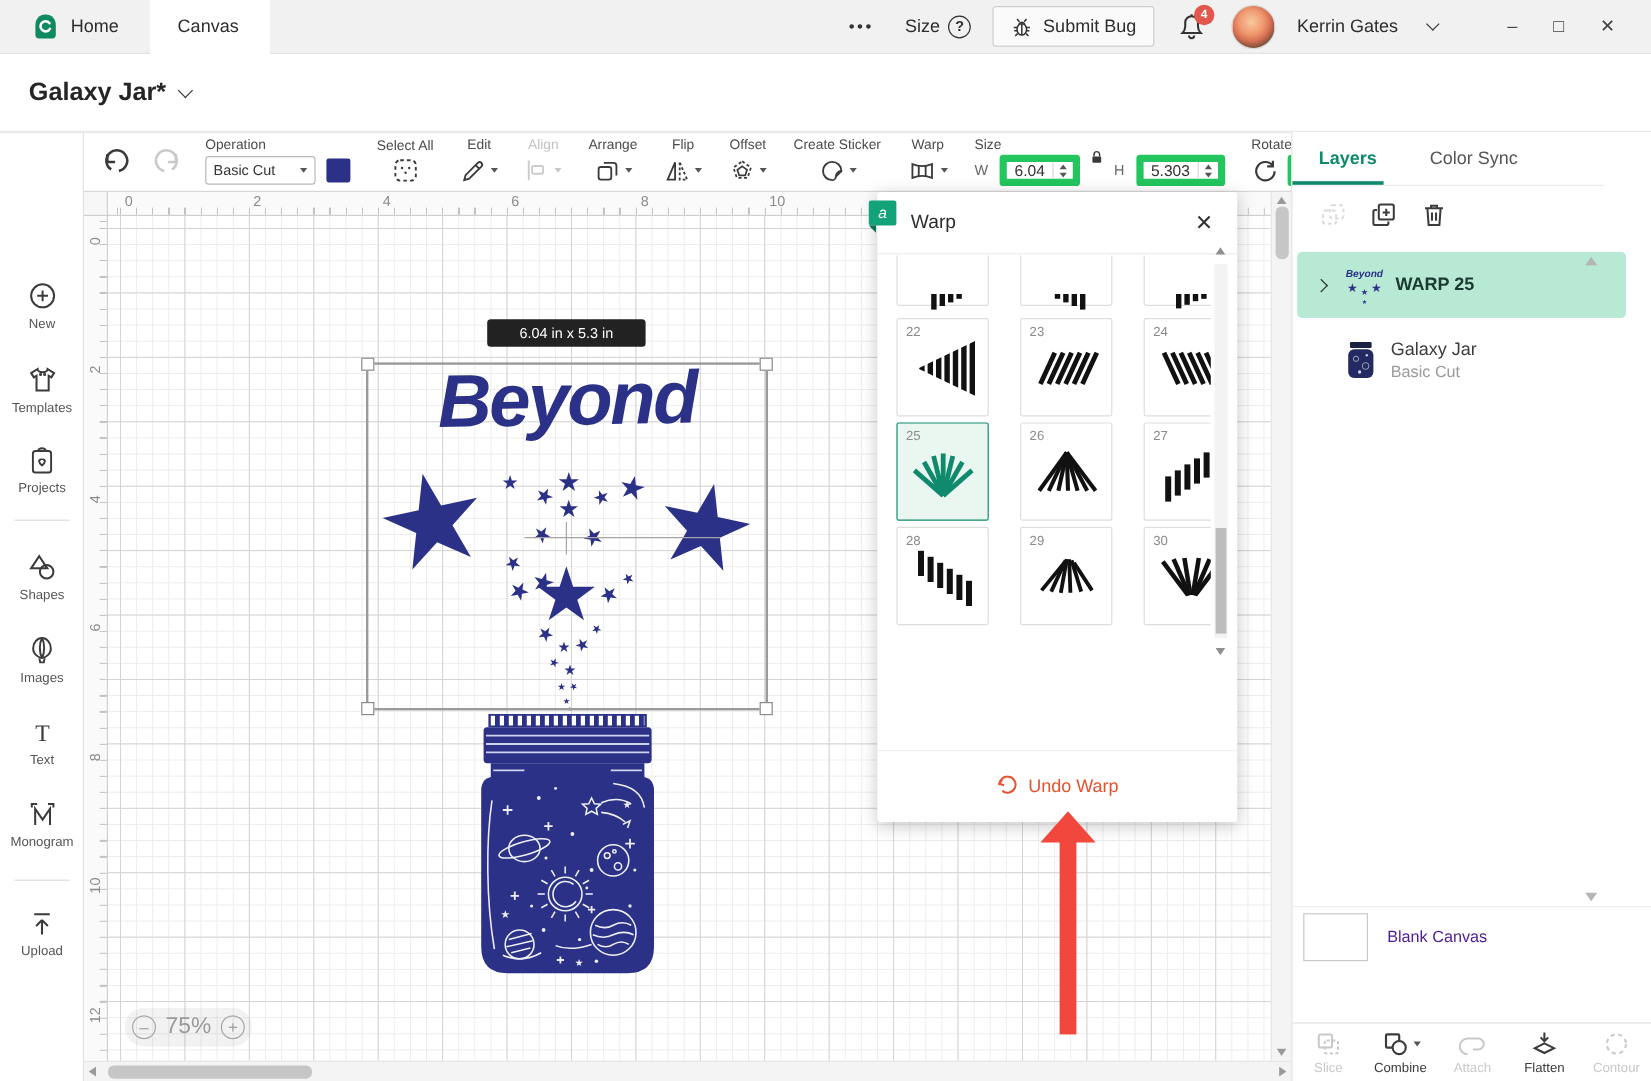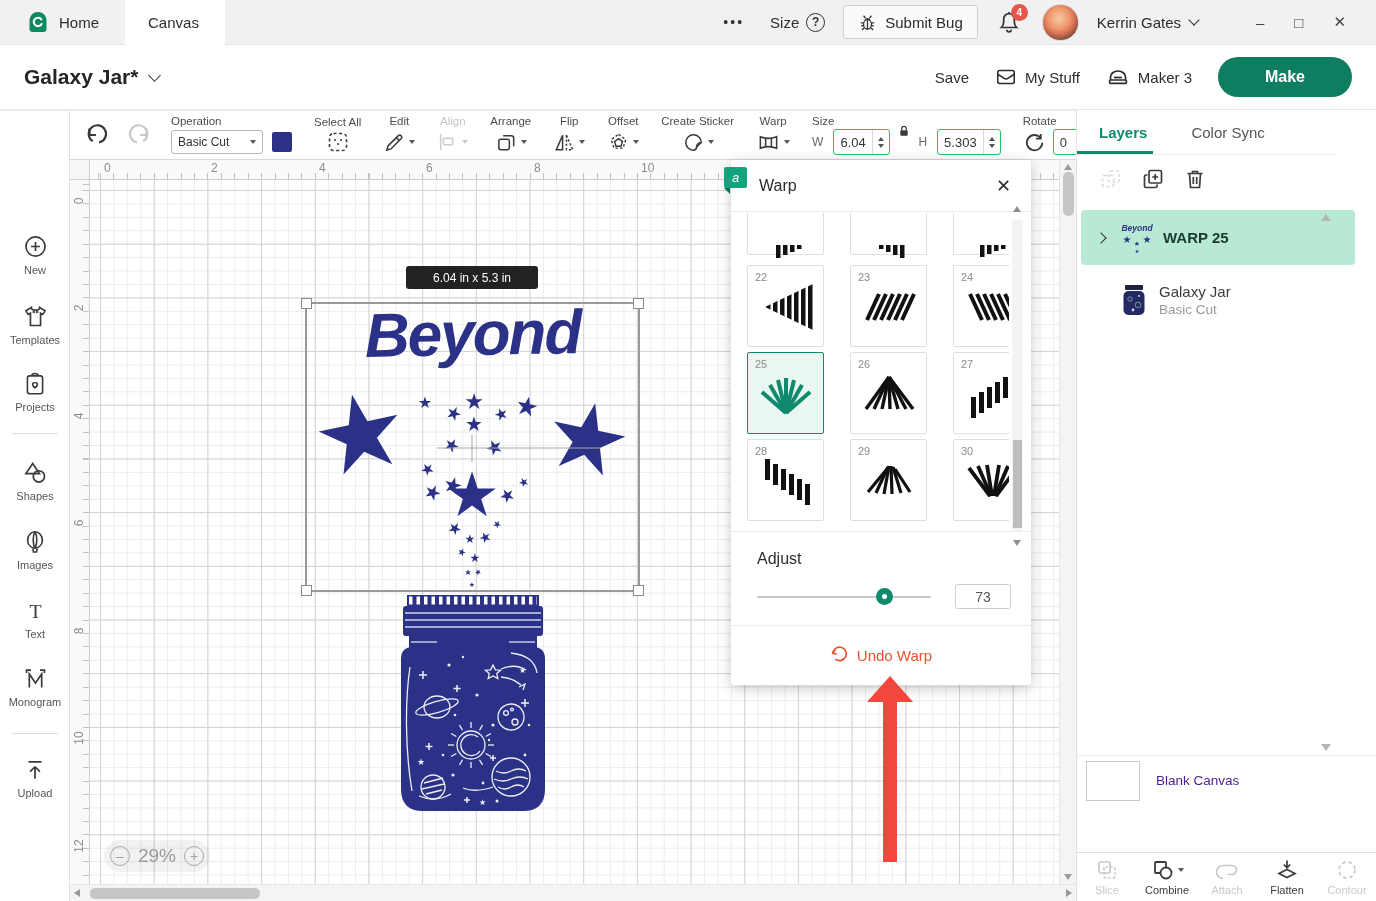--- a/index.html
+++ b/index.html
@@ -13,21 +13,21 @@
   .tab.active { background:#fff; border-radius:0 0 0 0;padding-left:23px; }
   .logo-ic { width:24px; height:24px; }
   .top-right { margin-left:auto; display:flex; align-items:center; gap:18px; padding-right:14px; }
   .ellipsis { font-size:14px; letter-spacing:2px; color:#333; padding:0 8px; }
   .help { display:flex; align-items:center; gap:7px; font-size:15px; color:#2d2d2d; }
   .qcirc { width:19px; height:19px; border:1.6px solid #333; border-radius:50%; font-size:12px; display:flex; align-items:center; justify-content:center; font-weight:bold; }
   .bugbtn { display:flex; align-items:center; gap:8px; border:1px solid #cfcfcf; background:#fafafa; border-radius:3px; height:34px; padding:0 14px; font-size:15px; color:#2d2d2d; }
   .bellwrap { position:relative; width:28px; height:28px; }
   .badge { position:absolute; top:-4px; right:-4px; min-width:17px; height:17px; border-radius:9px; color:#fff; font-size:10px; font-weight:bold; display:flex; align-items:center; justify-content:center; background:#e2574c; }
   .avatar { width:37px; height:37px; border-radius:50%; background:radial-gradient(circle at 45% 38%, #f9c9a0 0%, #f0996f 35%, #d76f54 55%, #6e4a33 78%, #41502c 100%); border:1px solid #d8d8d8; }
-  .username { font-size:15px; color:#2d2d2d; display:flex; align-items:center; gap:9px; }
+  .username { font-size:15px; color:#2d2d2d; display:flex; align-items:center; gap:25px; }
   .chev { width:8px; height:8px; border-right:1.7px solid #333; border-bottom:1.7px solid #333; transform:rotate(45deg); margin-top:-4px; }
   .winctl { display:flex; align-items:center; gap:30px; padding:0 16px 0 40px; color:#444; font-size:15px; }
 
   
   .header { position:absolute; left:0; top:45px; width:1376px; height:65px; background:#fff; display:flex; align-items:center; padding:0 24px; border-bottom:1px solid #e8e8e8; }
   .ptitle { font-size:21px; font-weight:bold; color:#252525; display:flex; align-items:center; gap:12px; }
   .ptitle .chev { width:9px; height:9px; }
   .hdr-right { margin-left:auto; display:flex; align-items:center; gap:26px; }
   .hdr-item { display:flex; align-items:center; gap:8px; font-size:15px; color:#2d2d2d; }
   .makebtn { width:134px; height:40px; border-radius:21px; background:#0e7d60; color:#fff; font-size:16px; font-weight:bold; display:flex; align-items:center; justify-content:center; border:none; }
@@ -36,21 +36,21 @@
   .toolbar { position:absolute; left:70px; top:110px; width:1006px; height:50px; background:#fff; border-bottom:1px solid #d8d8d8; border-top:1px solid #ececec; display:flex; align-items:center; padding:0 6px; }
   .tg { display:flex; flex-direction:column; align-items:center; justify-content:center; gap:2px; padding:0 11px; }
   .tlabel { font-size:11.5px; color:#4c4c4c; white-space:nowrap; }
   .tlabel.dis { color:#c3c3c3; }
   .trow { display:flex; align-items:center; gap:3px; height:26px; }
   .sep { width:1px; height:36px; background:#e2e2e2; }
   .caret { width:0; height:0; border-left:3.5px solid transparent; border-right:3.5px solid transparent; border-top:4.5px solid #555; }
   .caret.dis { border-top-color:#c9c9c9; }
   .opselect { width:92px; height:24px; border:1px solid #b9b9b9; border-radius:3px; display:flex; align-items:center; font-size:12px; color:#333; padding:0 6px; justify-content:space-between; background:#fff; }
   .swatch { width:20px; height:20px; border-radius:2px; margin-left:6px; }
-  .numbox { height:26px; border:1px solid #22c55e; border-radius:3px; display:flex; align-items:center; background:#fff; overflow:hidden; }
+  .numbox { height:26px; border:6px solid #22c55e; border-radius:3px; display:flex; align-items:center; background:#fff; overflow:hidden; }
   .numbox .val { font-size:13px; color:#333; padding:0 6px; min-width:38px; }
   .stepper { width:17px; height:100%; border-left:1px solid #d9d9d9; display:flex; flex-direction:column; align-items:center; justify-content:center; gap:3px; }
   .stepper .up { width:0;height:0;border-left:3.5px solid transparent;border-right:3.5px solid transparent;border-bottom:4.5px solid #555; }
   .stepper .dn { width:0;height:0;border-left:3.5px solid transparent;border-right:3.5px solid transparent;border-top:4.5px solid #555; }
   .wh { font-size:12px; color:#666; margin-right:4px; }
 
   
   .sidebar { position:absolute; left:0; top:110px; width:70px; bottom:0; background:#fff; border-right:1px solid #e2e2e2; border-top:1px solid #ececec; }
   .side-item { position:absolute; left:0; width:70px; display:flex; flex-direction:column; align-items:center; gap:4px; color:#4c4c4c; }
   .side-item .slabel { font-size:11px; color:#555; }
@@ -184,43 +184,20 @@
         <span>□</span>
         <span>✕</span>
       </span>
     </div>
   </div>
 
   <div class="header">
     <div class="ptitle">
       <span>Galaxy Jar*</span>
       <span class="chev"></span>
-    </div>
-    <div class="hdr-right">
-      <span class="hdr-item">
-          <span>Save</span>
-        </span>
-      <span class="hdr-item">
-        <svg width="22" height="22" viewBox="0 0 24 24" fill="none" stroke="#2d2d2d" stroke-width="1.7">
-            <rect x="3" y="5" width="18" height="14" rx="2"></rect>
-            <path d="M3 9 l7 4.5 a3.5 3.5 0 0 0 4 0 L21 9"></path>
-          </svg>
-        <span>My Stuff</span>
-      </span>
-      <span class="hdr-item">
-        <svg width="24" height="24" viewBox="0 0 24 24" fill="none" stroke="#2d2d2d" stroke-width="1.7">
-            <path d="M4.5 15 v-3 a7.5 6 0 0 1 15 0 v3"></path>
-            <rect x="3.5" y="15" width="17" height="3.4" rx="1.7"></rect>
-            <path d="M8 12.5 h8"></path>
-          </svg>
-        <span>Maker 3</span>
-      </span>
-      <button class="makebtn">
-          <span>Make</span>
-        </button>
     </div>
   </div>
 
   <div class="toolbar">
     <div class="tg" style="padding:0 8px;">
       <svg width="26" height="26" viewBox="0 0 24 24" fill="none" stroke="#3a3a3a" stroke-width="2">
           <path d="M5 6 v6 h6"></path>
           <path d="M5 12 a8 8 0 1 1 2.5 5.5" transform="rotate(-55 12 12)"></path>
         </svg>
     </div>
@@ -588,21 +565,21 @@
               <circle cx="104" cy="206" r="1.5"></circle>
     <text x="24" y="170" font-size="9" font-family="DejaVu Sans, sans-serif">★</text>
     <text x="86" y="210" font-size="8" font-family="DejaVu Sans, sans-serif">★</text>
     <text x="126" y="78" font-size="8" font-family="DejaVu Sans, sans-serif">★</text>
   </g>
           </g>
       </svg>
 
       <div class="zoompill">
         <span class="zc">–</span>
-        <span class="zl">29%</span>
+        <span class="zl">75%</span>
         <span class="zc">+</span>
       </div>
     </div>
 
     <div class="vscroll">
       <span class="sarrow" style="left:4px;top:4px;border-left:4.5px solid transparent;border-right:4.5px solid transparent;border-bottom:6px solid #9a9a9a;"></span>
       <div class="thumb"></div>
       <span class="sarrow" style="left:4px;bottom:4px;border-left:4.5px solid transparent;border-right:4.5px solid transparent;border-top:6px solid #9a9a9a;"></span>
     </div>
     <div class="hscroll">
@@ -771,26 +748,20 @@
             </svg>
           </div>
       </div>
     </div>
     <div class="wp-scroll">
       <span class="sarrow" style="position:absolute;left:1px;top:-14px;border-left:4.5px solid transparent;border-right:4.5px solid transparent;border-bottom:6px solid #8f8f8f;"></span>
       <div class="thumb"></div>
       <span class="sarrow" style="position:absolute;left:1px;bottom:-14px;border-left:4.5px solid transparent;border-right:4.5px solid transparent;border-top:6px solid #8f8f8f;"></span>
     </div>
 
-    <div class="adjust">
-      <span class="adj-label">Adjust</span>
-      <div class="slider-track"></div>
-      <div class="slider-knob"></div>
-      <div class="adj-box">73</div>
-    </div>
 
     <div class="undorow">
       <svg width="19" height="19" viewBox="0 0 24 24" fill="none" stroke="#e8512e" stroke-width="2.1">
           <path d="M6.5 4.5 L3.5 9 L8.5 10.5"></path>
           <path d="M4 9 a8.5 8.5 0 1 1 2 6.5" transform="rotate(-10 12 12)"></path>
         </svg>
       <span class="undotext" style="color:#e8512e;">Undo Warp</span>
     </div>
   </div>
 

